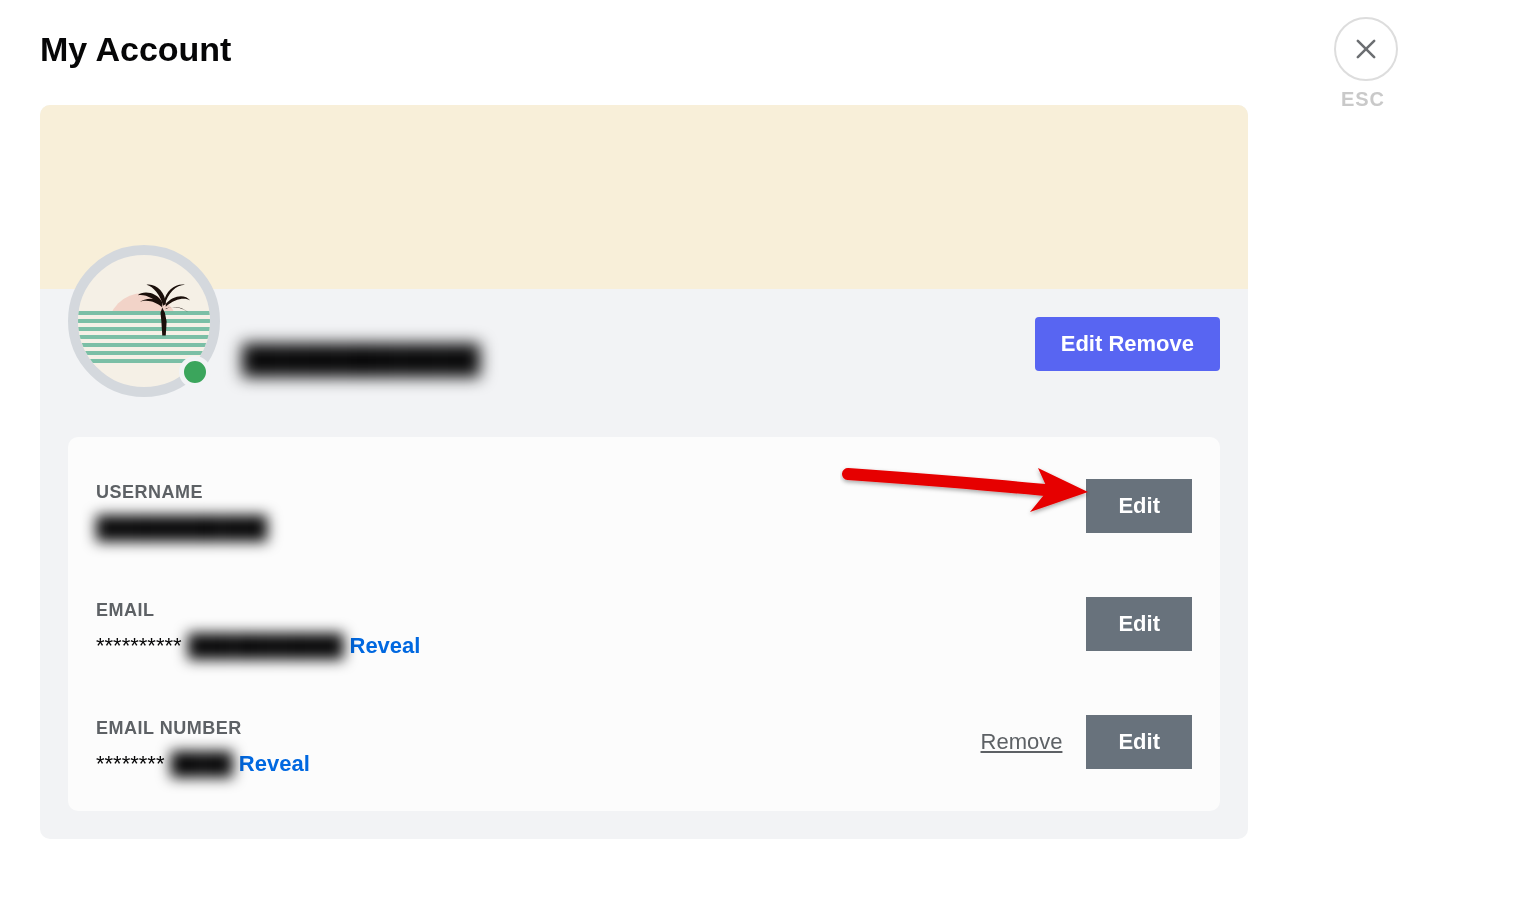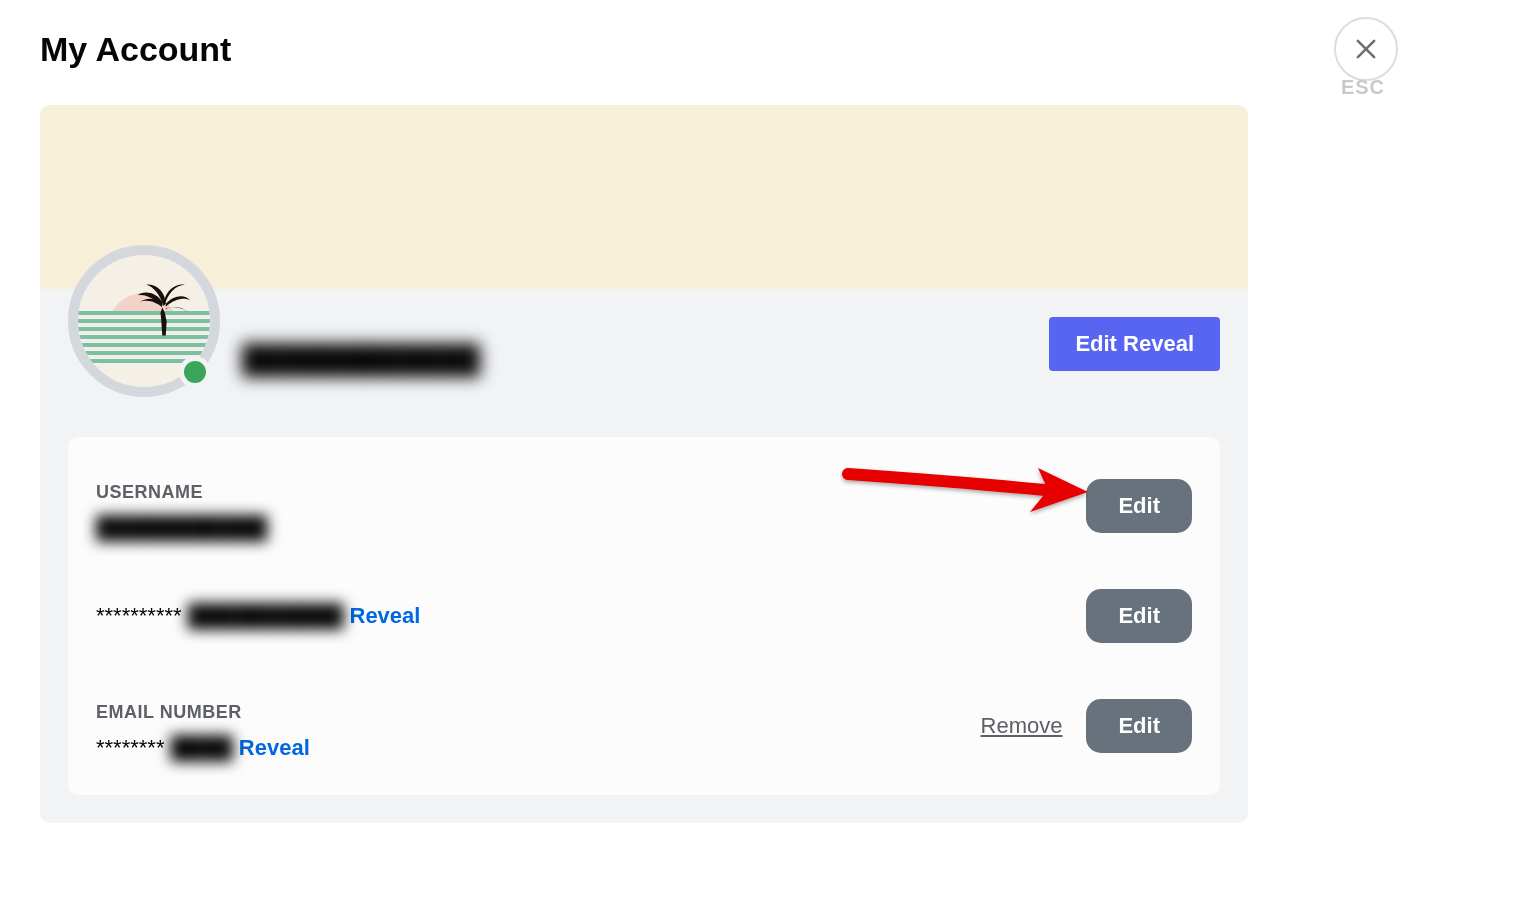--- a/index.html
+++ b/index.html
@@ -34,21 +34,21 @@
       align-items: center;
       justify-content: center;
       cursor: pointer;
     }
     .close-button svg {
       width: 28px;
       height: 28px;
     }
     .esc-label {
       position: absolute;
-      top: 76px;
+      top: 88px;
       right: 143px;
       font-size: 20px;
       font-weight: 700;
       color: #c9c9c9;
       letter-spacing: 1px;
     }
     .card {
       width: 1208px;
       background: #f2f3f5;
       border-radius: 10px;
@@ -196,21 +196,21 @@
       font-size: 22px;
       color: #5d6165;
       font-weight: 500;
       cursor: pointer;
       text-decoration: underline;
     }
     .edit-btn {
       background: #68727c;
       color: #fff;
       border: none;
-      border-radius: 15px;
+      border-radius: 0;
       padding: 14px 32px;
       font-size: 22px;
       font-weight: 600;
       cursor: pointer;
     }
     .arrow-annotation {
       position: absolute;
       top: 450px;
       left: 840px;
       z-index: 100;
@@ -244,39 +244,40 @@
           <path fill="#1a0f0a" d="M30 27 C22 18 10 12 2 14 C8 8 24 10 30 22 Z"></path>
           <path fill="#1a0f0a" d="M31 26 C28 14 20 4 12 2 C22 0 34 10 34 24 Z"></path>
           <path fill="#1a0f0a" d="M33 25 C36 12 46 2 56 2 C46 0 34 8 32 22 Z"></path>
           <path fill="#1a0f0a" d="M34 27 C44 18 56 16 62 20 C56 12 42 14 34 24 Z"></path>
           <path fill="#1a0f0a" d="M34 29 C42 26 54 28 60 34 C52 26 40 26 34 30 Z"></path>
         </svg>
       </div>
       <div class="status-dot"></div>
     </div>
     <div class="display-name">████████████</div>
-    <button class="edit-profile-btn">Edit Reveal</button>
+    <button class="edit-profile-btn">Edit Remove</button>
   </div>
 
   <div class="details">
 
     <div class="detail-row">
       <div class="detail-left">
         <div class="detail-label">USERNAME</div>
         <div class="detail-value">
           <span class="blurred">███████████</span>
         </div>
       </div>
       <div class="detail-actions">
         <button class="edit-btn">Edit</button>
       </div>
     </div>
 
     <div class="detail-row">
       <div class="detail-left">
+        <div class="detail-label">EMAIL</div>
         <div class="detail-value">
           <span>**********</span>
             <span class="blurred">██████████</span>
           <span class="reveal-link">Reveal</span>
         </div>
       </div>
       <div class="detail-actions">
         <button class="edit-btn">Edit</button>
       </div>
     </div>

